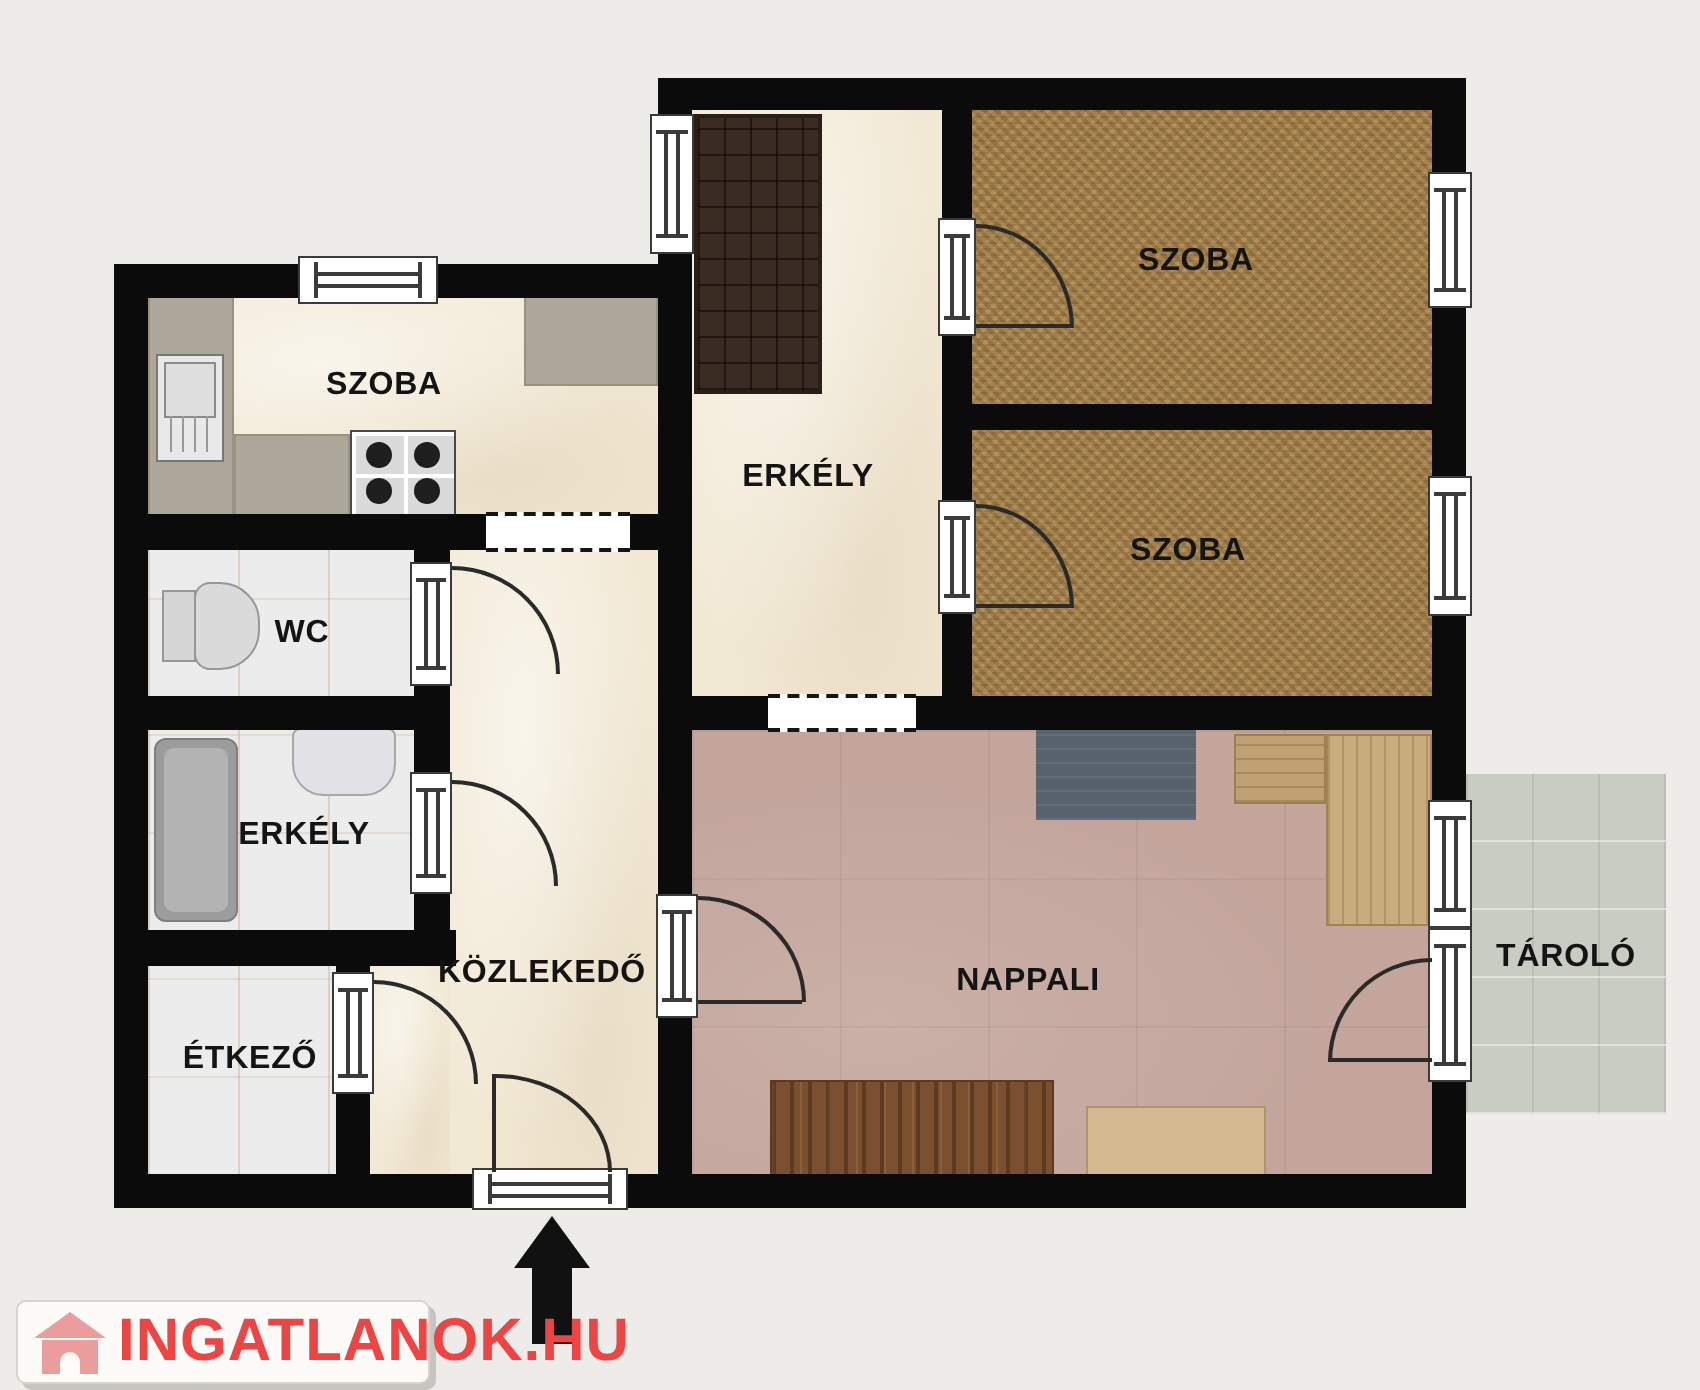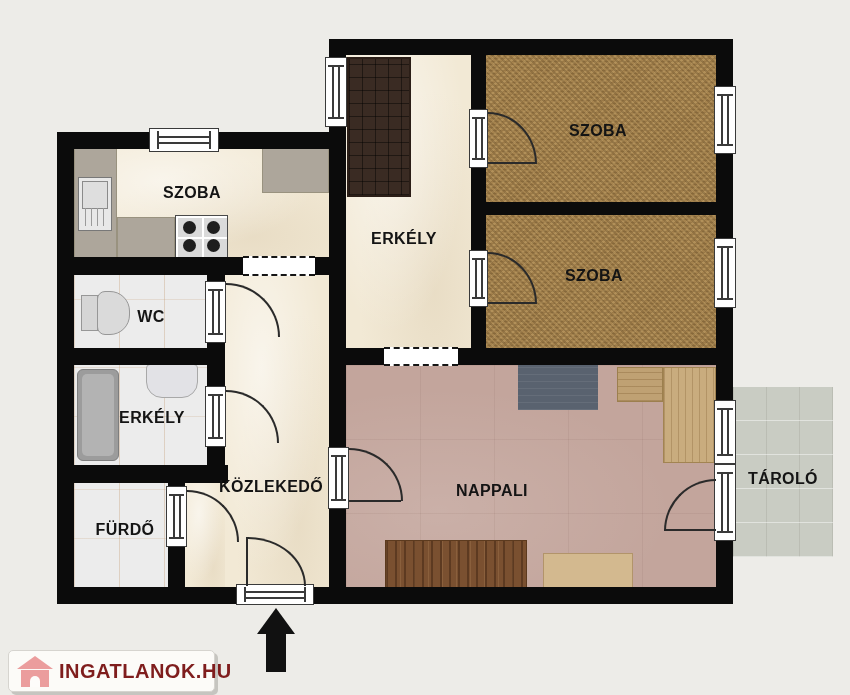--- a/index.html
+++ b/index.html
@@ -96,21 +96,21 @@
   
   .wm{position:absolute;left:8px;top:650px;width:205px;height:40px;background:#fcfbf8;
       border:1px solid #d6d4cf;border-radius:5px;box-shadow:3px 3px 0 rgba(160,158,152,.5);
       display:flex;align-items:center;z-index:10;}
   .wm-icon{position:relative;width:36px;height:31px;margin-left:8px;flex:0 0 auto;}
   .wm-icon::before{content:"";position:absolute;left:0;top:0;width:0;height:0;
       border-left:18px solid transparent;border-right:18px solid transparent;border-bottom:13px solid #eb9d9d;}
   .wm-icon::after{content:"";position:absolute;left:4px;top:14px;width:28px;height:17px;background:#eb9d9d;}
   .wm-door{position:absolute;left:13px;top:20px;width:10px;height:11px;background:#fdfcfa;
       border-radius:5px 5px 0 0;z-index:2;}
-  .wm-text{font-weight:700;font-size:20px;color:#7f1d1d;margin-left:6px;letter-spacing:.5px;}
+  .wm-text{font-weight:700;font-size:30px;color:#ef4444;margin-left:6px;letter-spacing:.5px;}
 </style>
 </head>
 <body>
 
 <div class="plan">
 
   <div class="floor floor-cream" style="left:74px;top:148px;width:255px;height:110px;"></div>
   <div class="floor floor-tile" style="left:74px;top:275px;width:133px;height:74px;"></div>
   <div class="floor floor-tile" style="left:74px;top:365px;width:133px;height:101px;"></div>
   <div class="floor floor-tile" style="left:74px;top:483px;width:94px;height:105px;"></div>
@@ -220,26 +220,26 @@
   <div class="arc arc-tr" style="left:488px;top:252px;width:49px;height:52px;"></div>
   <div class="leaf" style="left:488px;top:302px;width:48px;height:2px;"></div>
   <div class="arc arc-tl" style="left:664px;top:479px;width:52px;height:52px;"></div>
   <div class="leaf" style="left:664px;top:529px;width:52px;height:2px;"></div>
   <div class="arc arc-tr" style="left:248px;top:537px;width:58px;height:49px;"></div>
   <div class="leaf" style="left:246px;top:537px;width:2px;height:49px;"></div>
 
   <span class="lbl" style="left:192px;top:193px;">SZOBA</span>
   <span class="lbl" style="left:151px;top:317px;">WC</span>
   <span class="lbl" style="left:152px;top:418px;">ERKÉLY</span>
-  <span class="lbl" style="left:125px;top:530px;">FÜRDŐ</span>
+  <span class="lbl" style="left:125px;top:530px;">ÉTKEZŐ</span>
   <span class="lbl" style="left:271px;top:487px;">KÖZLEKEDŐ</span>
   <span class="lbl" style="left:404px;top:239px;">ERKÉLY</span>
   <span class="lbl" style="left:598px;top:131px;">SZOBA</span>
   <span class="lbl" style="left:594px;top:276px;">SZOBA</span>
-  <span class="lbl" style="left:492px;top:491px;">NAPPALI</span>
+  <span class="lbl" style="left:514px;top:491px;">NAPPALI</span>
   <span class="lbl" style="left:783px;top:479px;">TÁROLÓ</span>
 
   <div class="arrow-head"></div>
   <div class="arrow-stem"></div>
 
   <div class="wm">
     <span class="wm-icon">
       <span class="wm-door"></span>
     </span>
     <span class="wm-text">INGATLANOK.HU</span>

